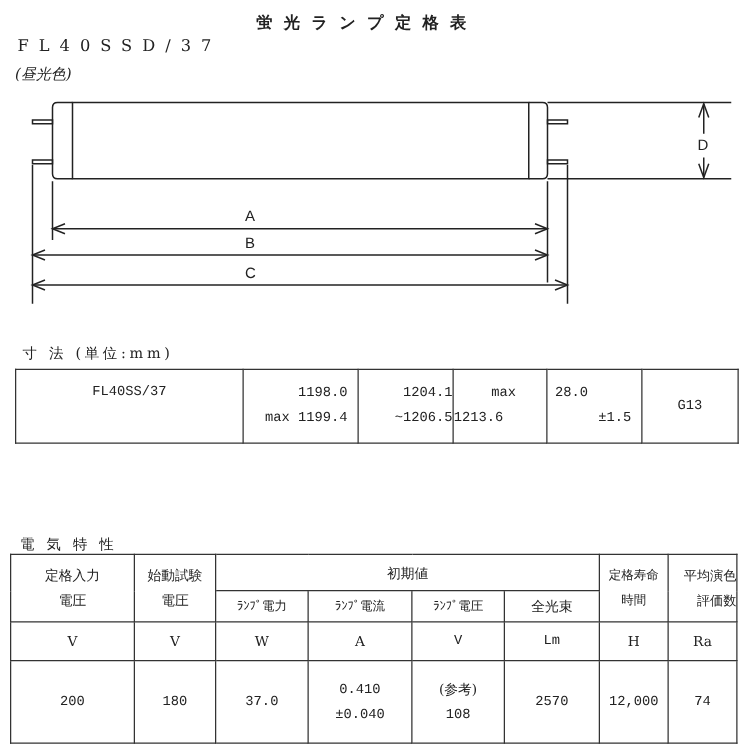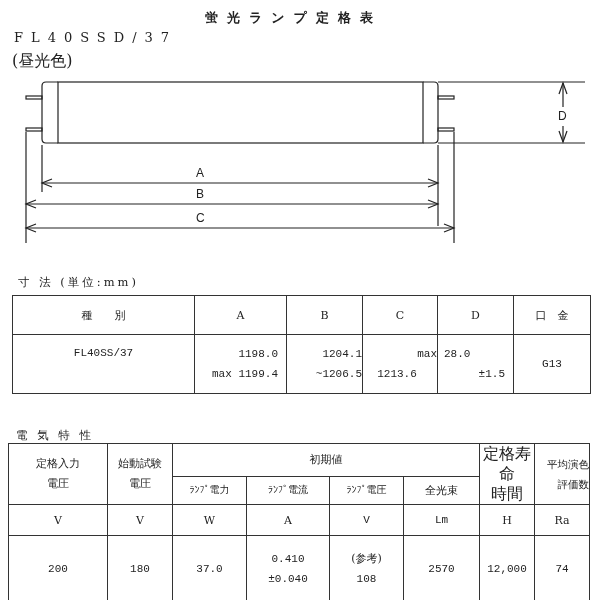--- a/index.html
+++ b/index.html
@@ -2,21 +2,21 @@
 <html><head>
 <meta charset="utf-8">
 <style>
   html, body { margin:0; padding:0; background:#ffffff; }
   body { width:600px; height:600px; position:relative; overflow:hidden;
          font-family:"DejaVu Serif", serif; color:#222; }
   .abs { position:absolute; }
   .title { left:205px; top:9px; font-size:13px; font-weight:bold; letter-spacing:9px;
            font-family:"DejaVu Sans", sans-serif; }
   .model { left:14px; top:30px; font-size:13px; letter-spacing:8px; }
-  .color { left:12px; top:51px; font-size:16px; }
+  .color { left:12px; top:51px; font-size:12px;font-style:italic; }
   svg.drawing { position:absolute; left:0; top:0; }
   .dimlabel { font-family:"Liberation Sans", sans-serif; font-size:12px; }
   .sec { font-size:11.5px; letter-spacing:3px; }
   table { border-collapse:collapse; position:absolute; table-layout:fixed; }
   td { border:1.3px solid #333; text-align:center; font-size:11px; padding:0;
        font-family:"Liberation Mono", monospace; color:#222; }
   td.jp { font-family:"DejaVu Serif", serif; }
   .t1 { left:12px; top:295px; width:578px; }
   .t2 { left:8px; top:443px; width:581px; }
   .ln { display:block; line-height:20px; }
@@ -80,43 +80,35 @@
 <table class="t1">
   <colgroup>
     <col style="width:182px">
       <col style="width:92px">
       <col style="width:76px">
     <col style="width:75px">
       <col style="width:76px">
       <col style="width:77px">
   </colgroup>
   <tbody>
-      <tr style="height:39px">
-    <td class="jp">種　　別</td>
-    <td class="jp">A</td>
-    <td class="jp">B</td>
-    <td class="jp">C</td>
-    <td class="jp">D</td>
-    <td class="jp">口　金</td>
-  </tr>
   <tr style="height:59px">
     <td style="vertical-align:top;padding-top:12px;">
       <span>FL40SS/37</span>
     </td>
     <td class="right">
       <span class="ln">1198.0</span>
       <span class="ln">max 1199.4</span>
     </td>
     <td class="left" style="padding-left:3px">
       <span class="ln">1204.1</span>
       <span class="ln">~1206.5</span>
     </td>
     <td>
-      <span class="ln" style="text-align:right;padding-left:6px">max</span>
-      <span class="ln" style="text-align:center;padding-right:6px">1213.6</span>
+      <span class="ln" style="text-align:center;padding-left:6px">max</span>
+      <span class="ln" style="text-align:left;padding-right:6px">1213.6</span>
     </td>
     <td>
       <span class="ln" style="text-align:left;padding-left:6px">28.0</span>
       <span class="ln" style="text-align:right;padding-right:8px">±1.5</span>
     </td>
     <td>
       <span>G13</span>
     </td>
   </tr>
 </tbody>
@@ -139,21 +131,21 @@
       <tr style="height:29px">
     <td class="jp" rowspan="2">
       <span class="ln">定格入力</span>
       <span class="ln">電圧</span>
     </td>
     <td class="jp" rowspan="2">
       <span class="ln">始動試験</span>
       <span class="ln">電圧</span>
     </td>
     <td class="jp" colspan="4">初期値</td>
-    <td class="jp" rowspan="2" style="font-size:16px">
+    <td class="jp" rowspan="2" style="font-size:10px">
       <span class="ln">定格寿命</span>
       <span class="ln">時間</span>
     </td>
     <td class="jp" rowspan="2" style="font-size:10.5px;text-align:right;padding-left:2px">
       <span class="ln">平均演色</span>
       <span class="ln">評価数</span>
     </td>
   </tr>
   <tr style="height:25px">
     <td class="jp" style="font-size:10px">ﾗﾝﾌﾟ電力</td>

